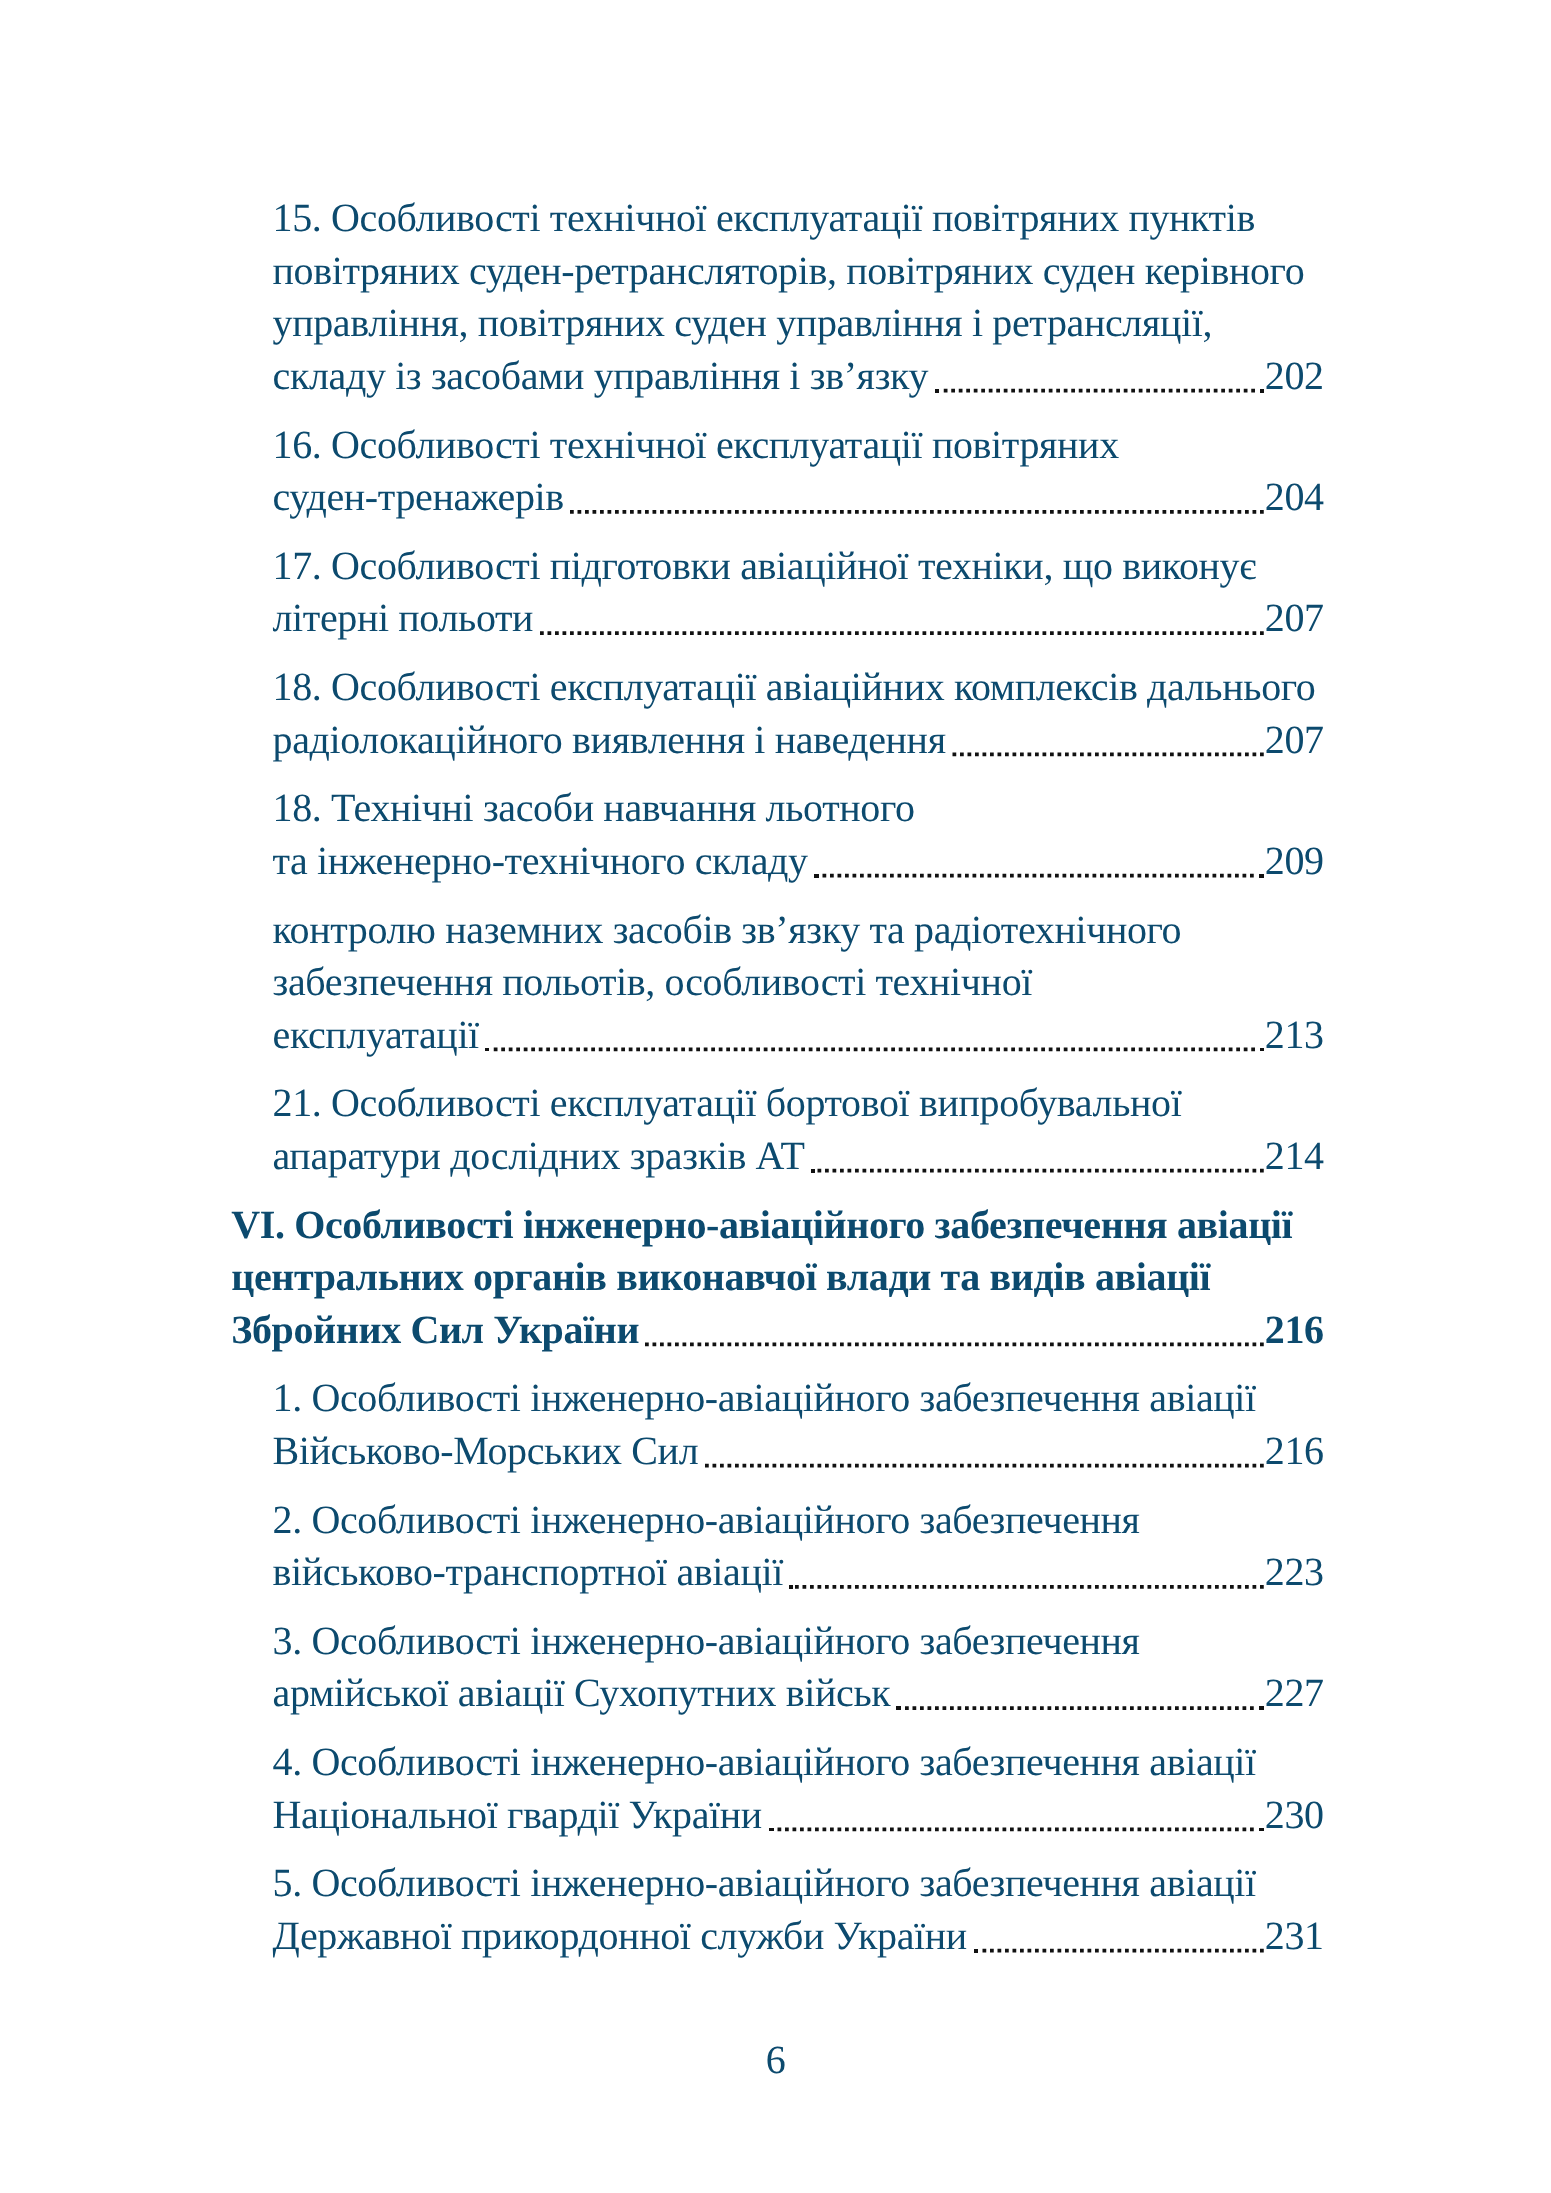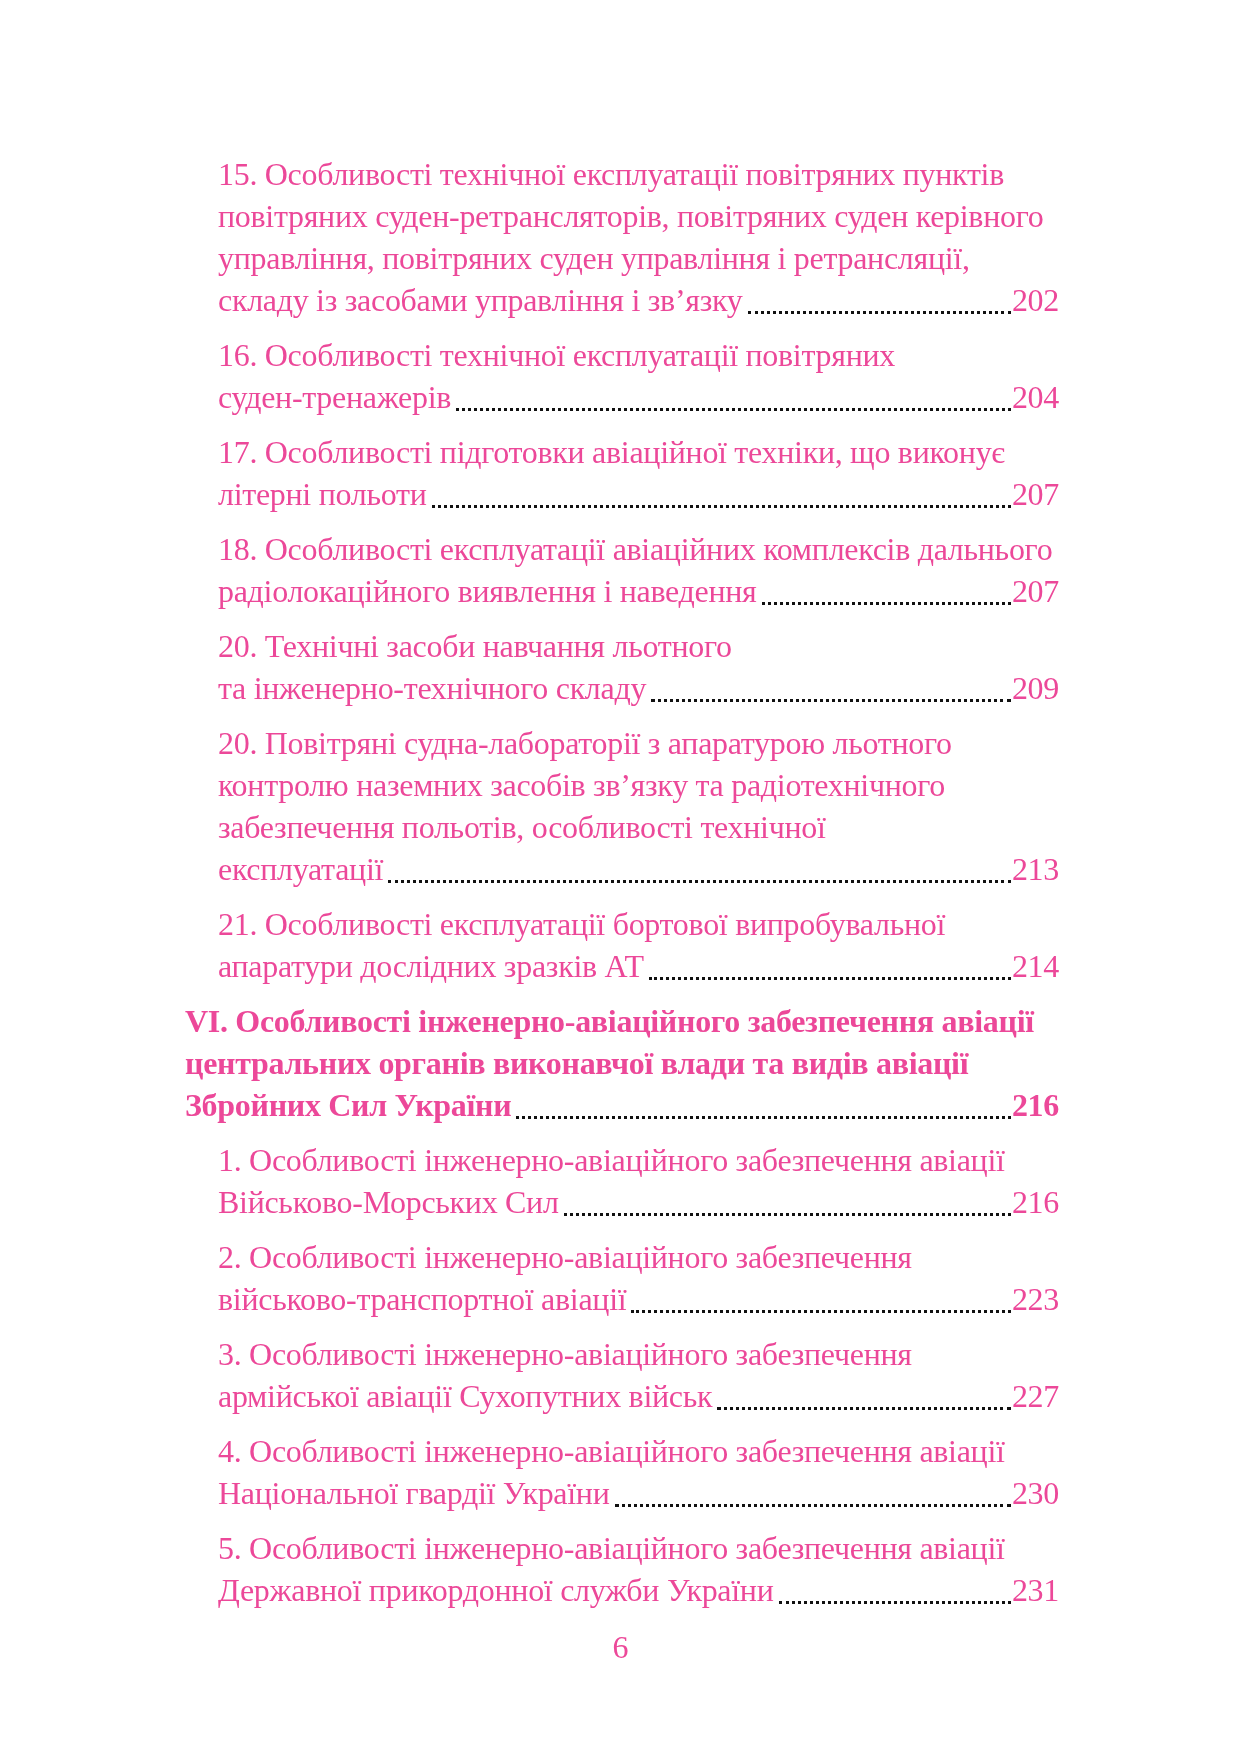--- a/index.html
+++ b/index.html
@@ -6,21 +6,21 @@
     margin: 0; padding: 0;
     background: #ffffff;
   }
   .page {
     position: relative;
     width: 1241px;
     height: 1754px;
     background: #ffffff;
     overflow: hidden;
     font-family: "Liberation Serif", "DejaVu Serif", serif;
-    color: #ec4899;
+    color: #0c4a6e;
   }
   .toc {
     position: absolute;
     left: 185px;
     top: 153px;
     width: 874px;
     font-size: 32px;
     line-height: 42px;
     letter-spacing: -0.3px;
   }
@@ -101,30 +101,29 @@
     <div class="entry">
       <div class="line">18. Особливості експлуатації авіаційних комплексів дальнього</div>
       <div class="row">
         <span class="txt">радіолокаційного виявлення і наведення</span>
         <span class="leader"></span>
         <span class="pg">207</span>
       </div>
     </div>
 
     <div class="entry">
-      <div class="line">20. Технічні засоби навчання льотного</div>
+      <div class="line">18. Технічні засоби навчання льотного</div>
       <div class="row">
         <span class="txt">та інженерно-технічного складу</span>
         <span class="leader"></span>
         <span class="pg">209</span>
       </div>
     </div>
 
     <div class="entry">
-      <div class="line">20. Повітряні судна-лабораторії з апаратурою льотного</div>
       <div class="line">контролю наземних засобів зв’язку та радіотехнічного</div>
       <div class="line">забезпечення польотів, особливості технічної</div>
       <div class="row">
         <span class="txt">експлуатації</span>
         <span class="leader"></span>
         <span class="pg">213</span>
       </div>
     </div>
 
     <div class="entry">

